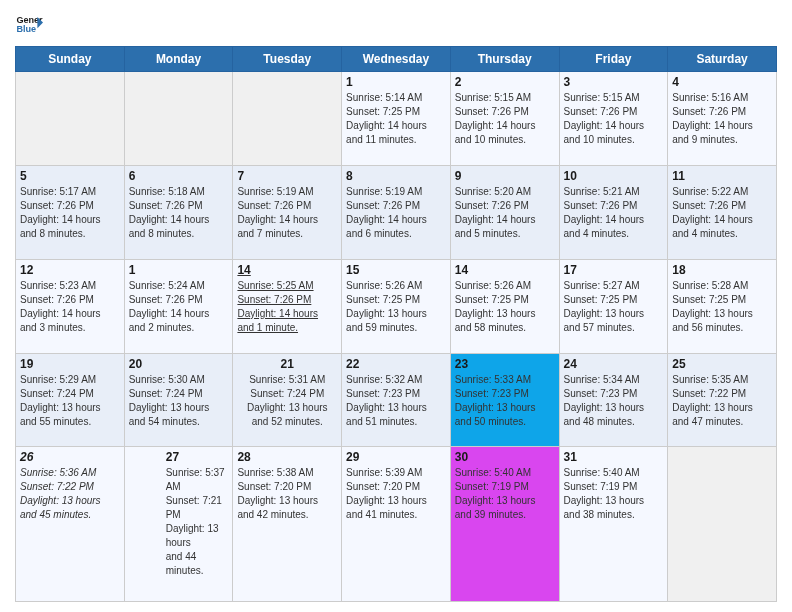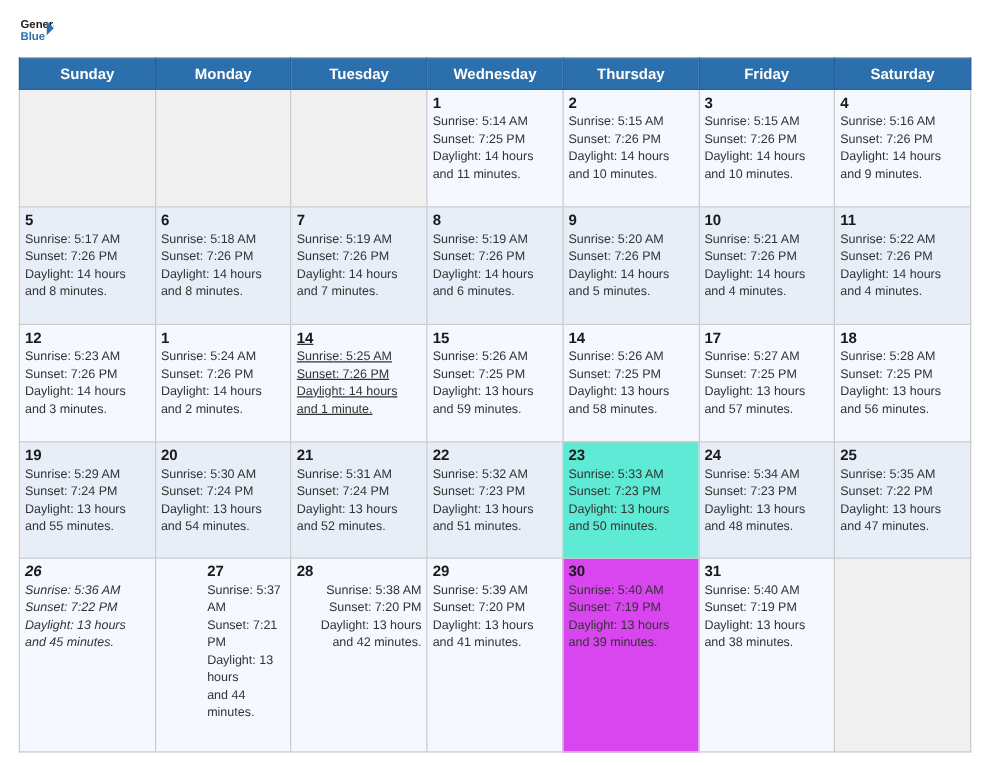--- a/index.html
+++ b/index.html
@@ -260,35 +260,35 @@
 Daylight: 13 hours
 and 55 minutes.</div>
           </td>
           <td style="background: rgb(232, 238, 248);">
             <span class="day-num">20</span>
             <div class="cell-info" style="white-space: pre-line;">Sunrise: 5:30 AM
 Sunset: 7:24 PM
 Daylight: 13 hours
 and 54 minutes.</div>
           </td>
-          <td style="background: rgb(232, 238, 248);">
+          <td style="background: rgb(232, 238, 248); text-align: center;">
             <span class="day-num">21</span>
             <div class="cell-info" style="white-space: pre-line;">Sunrise: 5:31 AM
 Sunset: 7:24 PM
 Daylight: 13 hours
 and 52 minutes.</div>
           </td>
           <td style="background: rgb(232, 238, 248); margin-top: 12px;">
             <span class="day-num">22</span>
             <div class="cell-info" style="white-space: pre-line;">Sunrise: 5:32 AM
 Sunset: 7:23 PM
 Daylight: 13 hours
 and 51 minutes.</div>
           </td>
-          <td style="background: #5eead4;">
+          <td style="background: #0ea5e9;">
             <span class="day-num">23</span>
             <div class="cell-info" style="white-space: pre-line;">Sunrise: 5:33 AM
 Sunset: 7:23 PM
 Daylight: 13 hours
 and 50 minutes.</div>
           </td>
           <td style="background: rgb(232, 238, 248);">
             <span class="day-num">24</span>
             <div class="cell-info" style="white-space: pre-line;">Sunrise: 5:34 AM
 Sunset: 7:23 PM
@@ -313,21 +313,21 @@
           </td>
           <td style="background: rgb(245, 248, 255); padding-left: 41px;">
             <span class="day-num">27</span>
             <div class="cell-info" style="white-space: pre-line;">Sunrise: 5:37 AM
 Sunset: 7:21 PM
 Daylight: 13 hours
 and 44 minutes.</div>
           </td>
           <td style="background: rgb(245, 248, 255);">
             <span class="day-num">28</span>
-            <div class="cell-info" style="white-space: pre-line; text-align: right;">Sunrise: 5:38 AM
+            <div class="cell-info" style="white-space: pre-line;">Sunrise: 5:38 AM
 Sunset: 7:20 PM
 Daylight: 13 hours
 and 42 minutes.</div>
           </td>
           <td style="background: rgb(245, 248, 255);">
             <span class="day-num">29</span>
             <div class="cell-info" style="white-space: pre-line;">Sunrise: 5:39 AM
 Sunset: 7:20 PM
 Daylight: 13 hours
 and 41 minutes.</div>

